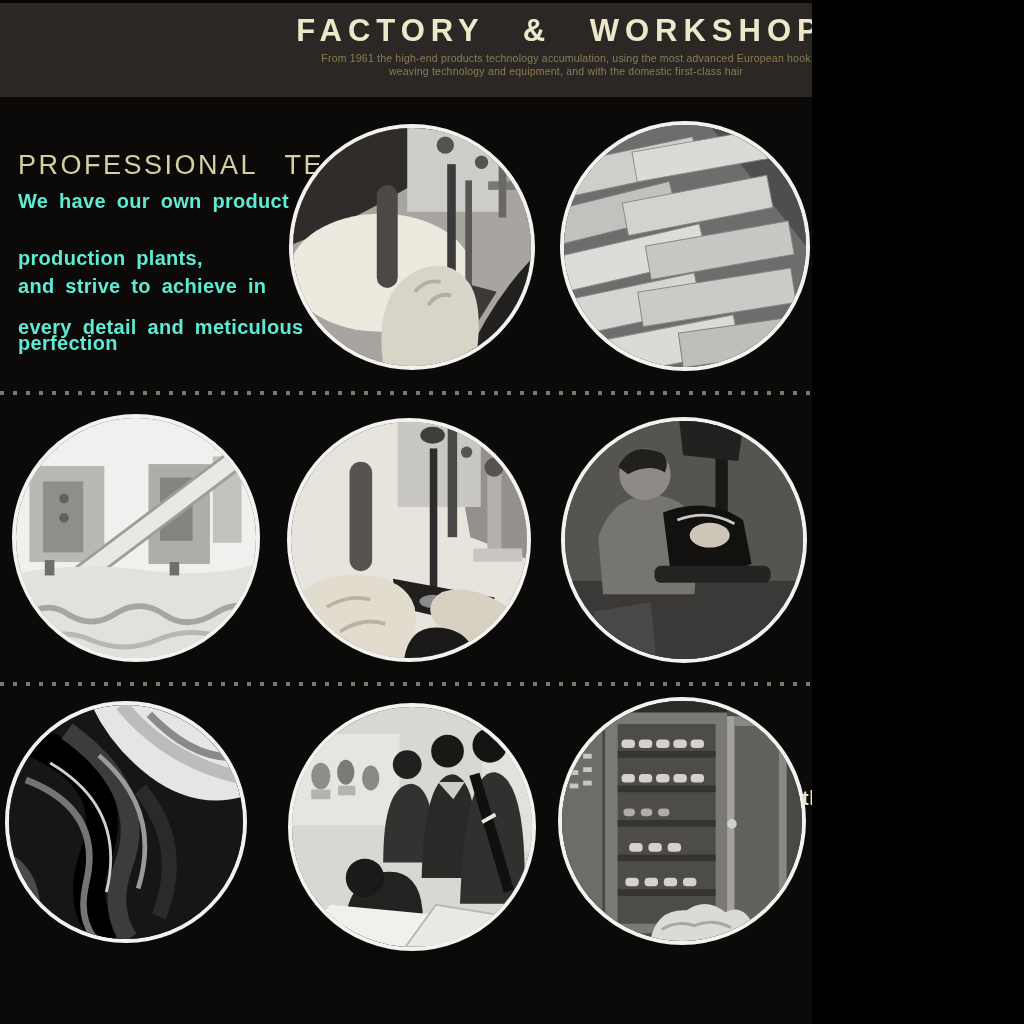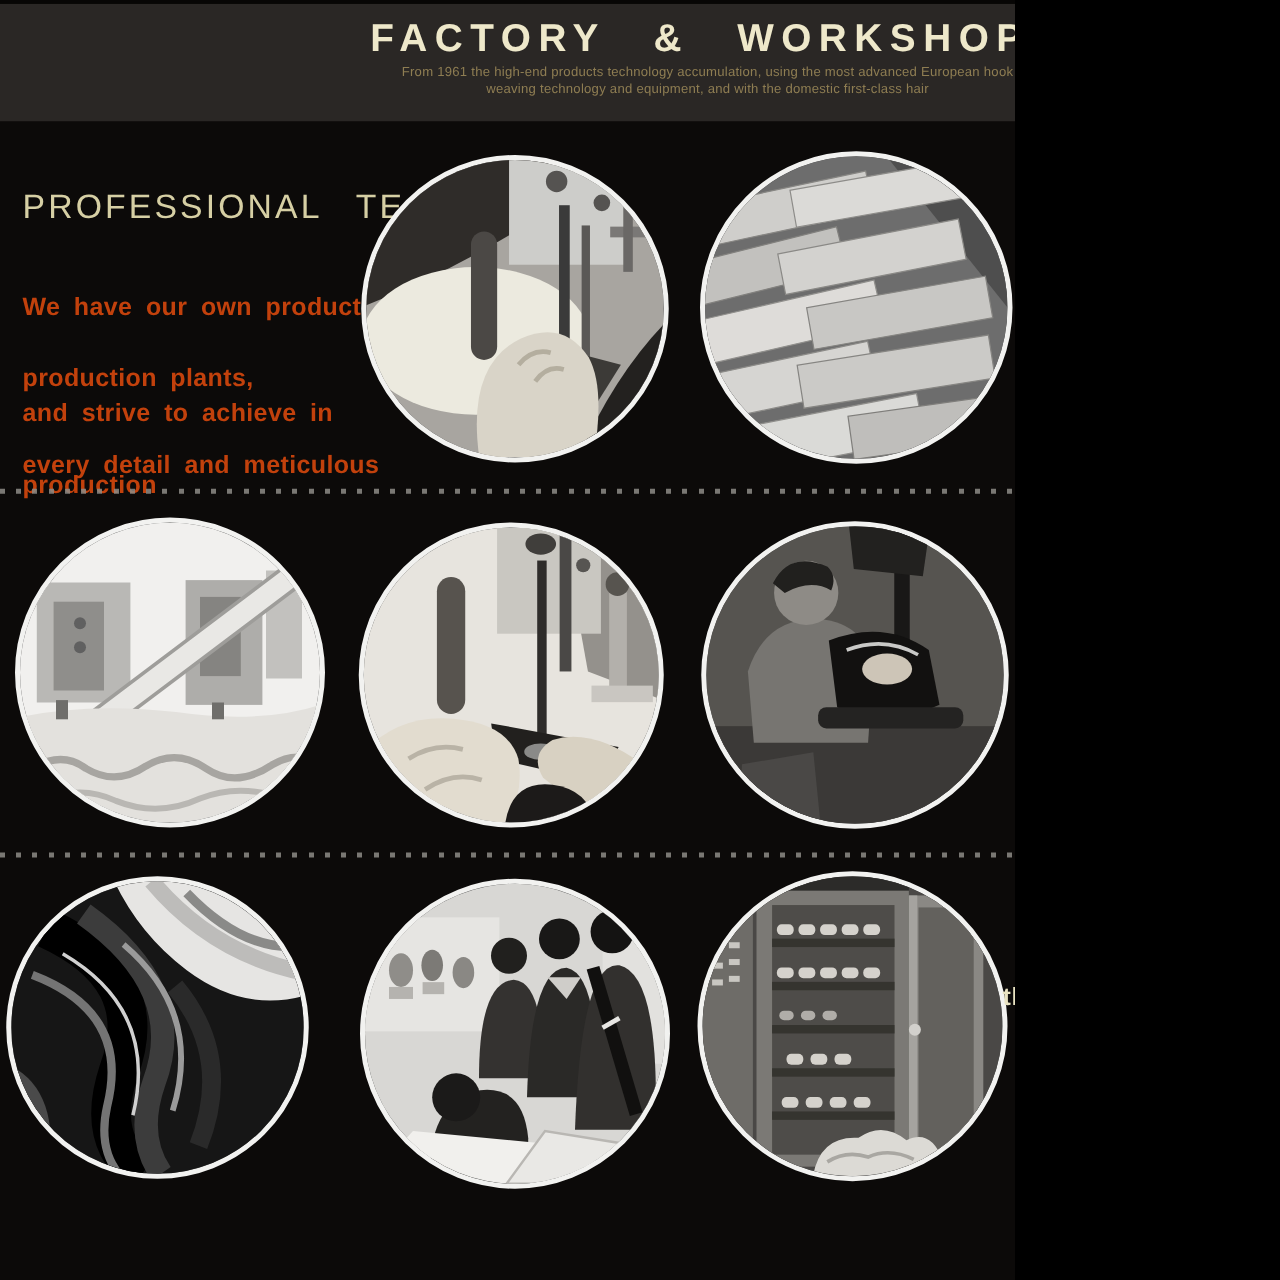--- a/index.html
+++ b/index.html
@@ -17,22 +17,22 @@
   .factory-sub{
     position:absolute;left:60px;width:1012px;text-align:center;
     font-size:10.5px;line-height:13px;color:#8e7d52;letter-spacing:0.2px;
   }
   .sub1{top:52px;} .sub2{top:65px;}
   .team-heading{
     position:absolute;left:18px;top:150px;
     font-size:27px;letter-spacing:2.5px;word-spacing:18px;color:#d6cfa4;white-space:nowrap;
   }
   .team-line{
-    position:absolute;left:18px;font-size:20px;font-weight:bold;color:#c2410c;
-    word-spacing:5px;letter-spacing:0.3px;white-space:nowrap;margin-top:45px;
+    position:absolute;left:18px;font-size:20px;font-weight:bold;color:#5eead4;
+    word-spacing:5px;letter-spacing:0.3px;white-space:nowrap;
   }
   .dash-line{
     position:absolute;left:0;width:100%;height:4px;
     background-image:repeating-linear-gradient(to right,#8d8b86 0px,#8d8b86 4px,transparent 4px,transparent 13px);
     opacity:0.85;
   }
   .photo{
     position:absolute;border-radius:50%;border:4px solid #f2f2f0;
     overflow:hidden;box-sizing:border-box;background:#4a4a4a;
   }
@@ -62,21 +62,21 @@
   <div class="top-strip"></div>
   <div class="factory-title">FACTORY &amp; WORKSHOP</div>
   <div class="factory-sub sub1">From 1961 the high-end products technology accumulation, using the most advanced European hook</div>
   <div class="factory-sub sub2">weaving technology and equipment, and with the domestic first-class hair</div>
 
   <div class="team-heading">PROFESSIONAL TEAM</div>
   <div class="team-line" style="top:190px;">We have our own product</div>
   <div class="team-line" style="top:247px;">production plants,</div>
   <div class="team-line" style="top:275px;">and strive to achieve in</div>
   <div class="team-line" style="top:316px;">every detail and meticulous</div>
-  <div class="team-line" style="top:332px;">production</div>
+  <div class="team-line" style="top:332px;">perfection</div>
 
   <div class="dash-line" style="top:391px;"></div>
   <div class="dash-line" style="top:682px;"></div>
 
   <div class="photo c1">
     <svg viewBox="0 0 250 250" preserveAspectRatio="xMidYMid slice">
       <rect width="250" height="250" fill="#a8a5a0"></rect>
       <path d="M0 0 L155 0 L122 62 Q62 98 0 122 Z" fill="#2f2c29"></path>
       <rect x="120" y="0" width="98" height="88" fill="#cdcdca"></rect>
       <circle cx="160" cy="18" r="9" fill="#555351"></circle>

